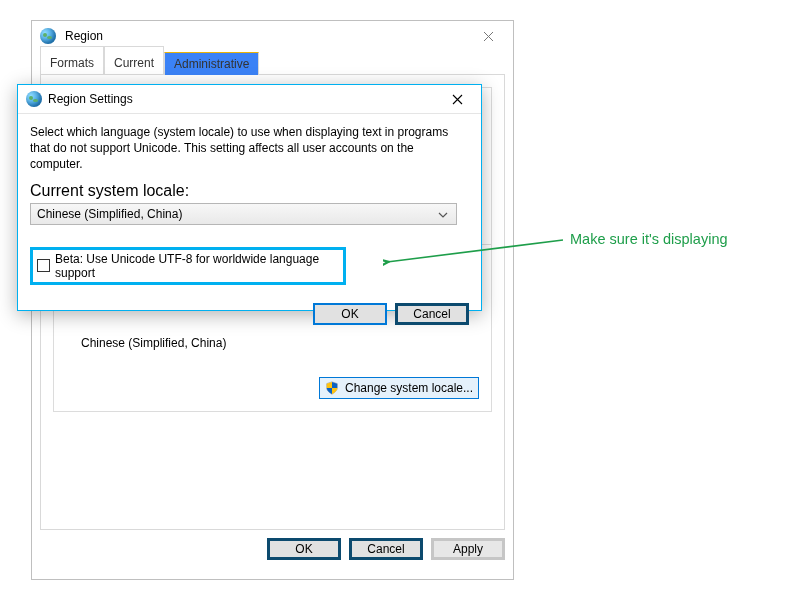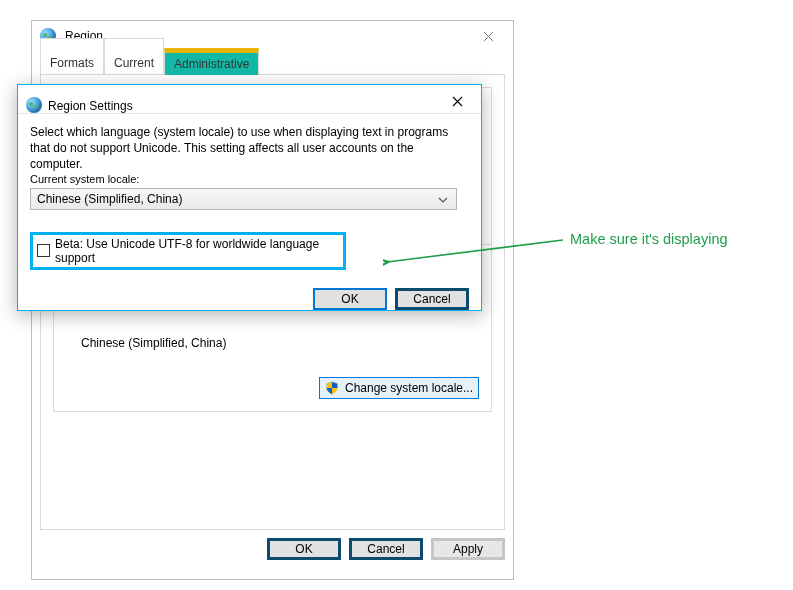--- a/index.html
+++ b/index.html
@@ -53,32 +53,32 @@
 
     .tabstrip {
       position: relative;
       height: 22px;
       margin: 2px 8px 0 8px;
       border-bottom: 1px solid #d9d9d9;
       display: flex;
       align-items: flex-end;
     }
     .tab {
-      padding: 17px 9px 4px 9px;
+      padding: 9px 9px 4px 9px;
       font-size: 12px;
       border: 1px solid #d9d9d9;
       border-bottom: none;
       background: #fff;
       color: #333;
       margin-right: 0;
       position: relative;
     }
     .tab.active {
-      background: #14b8a6;
-      border-top: 5px solid #eab308;
+      background: #3b82f6;
+      border-top: 1px solid #eab308;
       z-index: 2;
       padding-top: 4px;
       margin-bottom: -1px;
     }
     .tab:not(.active) {
       background: #fff;
       color: #333;
     }
 
     .tabpanel {
@@ -139,33 +139,33 @@
       width: 465px; height: 227px;
       background: #fff;
       border: 1px solid #00b0f0;
       box-shadow: 0 4px 18px rgba(0,0,0,0.3);
       z-index: 10;
     }
     .settings-titlebar {
       height: 29px;
       border-bottom: 1px solid #e5e5e5;
       display: flex;
-      align-items: flex-end;
+      align-items: center;
       padding: 0 4px 0 8px;
     }
     .settings-titlebar .title { flex: 1; font-size: 12px; color: #000; margin-left: 6px; }
     .settings-close {
       width: 40px; height: 24px;
       display: flex; align-items: center; justify-content: center;
       color: #000; font-size: 13px; cursor: pointer;
     }
 
     .settings-body { padding: 10px 24px 10px 12px; }
     .desc { font-size: 12px; line-height: 1.35; color: #000; }
-    .label { font-size: 11px; }
+    .label { margin-top: 9px; font-size: 16px; }
     .combo {
       margin-top: 3px;
       width: 100%;
       height: 22px;
       border: 1px solid #b6b6b6;
       background: linear-gradient(#f7f7f7,#e9e9e9);
       display: flex;
       align-items: center;
       padding: 0 6px;
       font-size: 12px;

